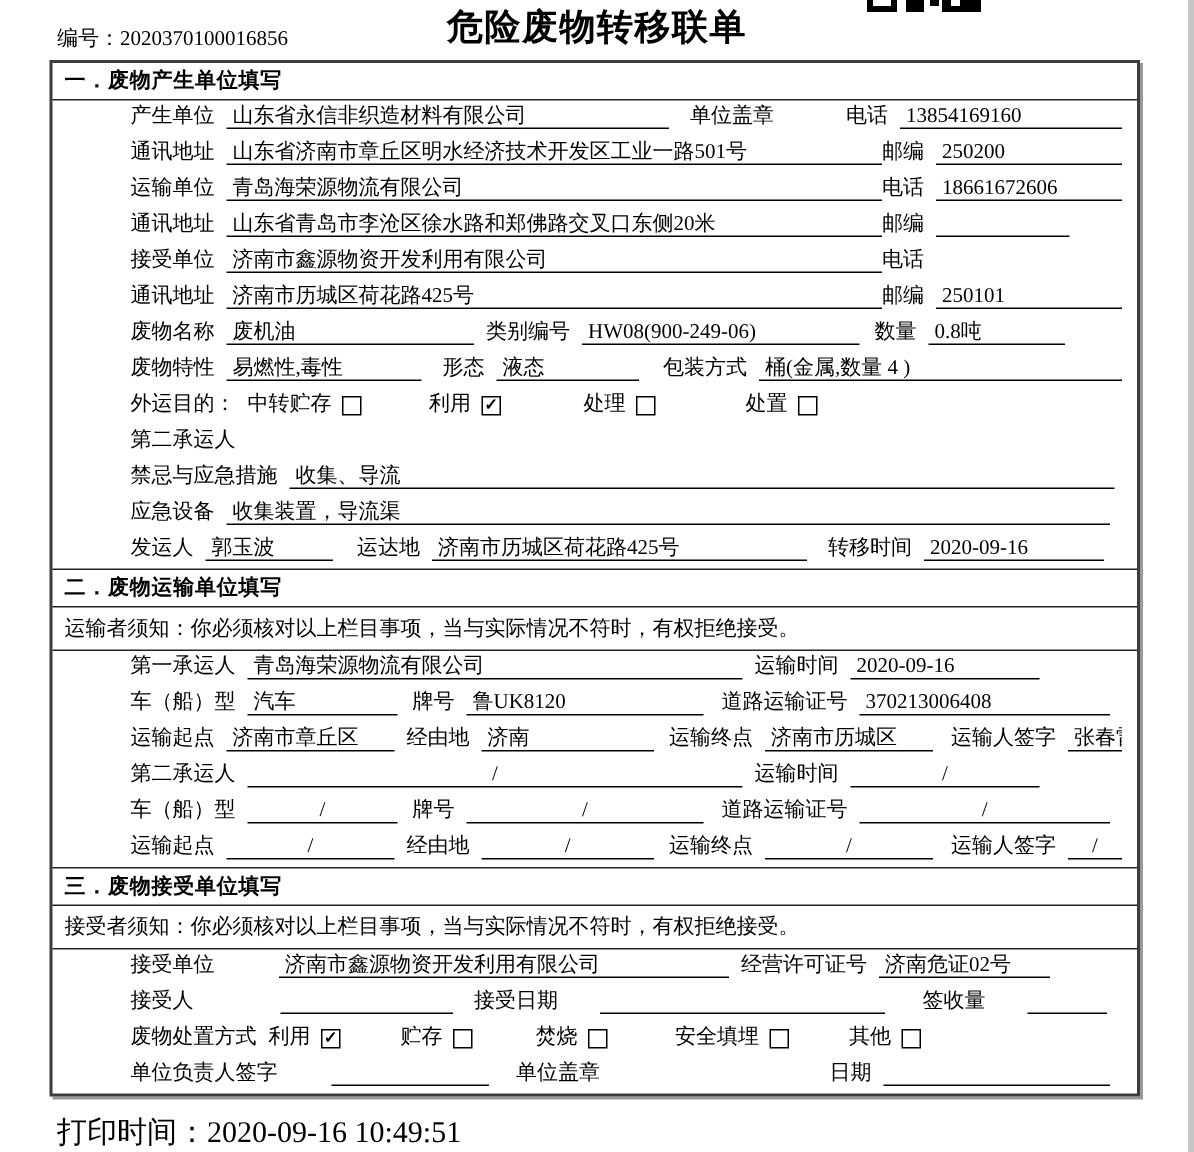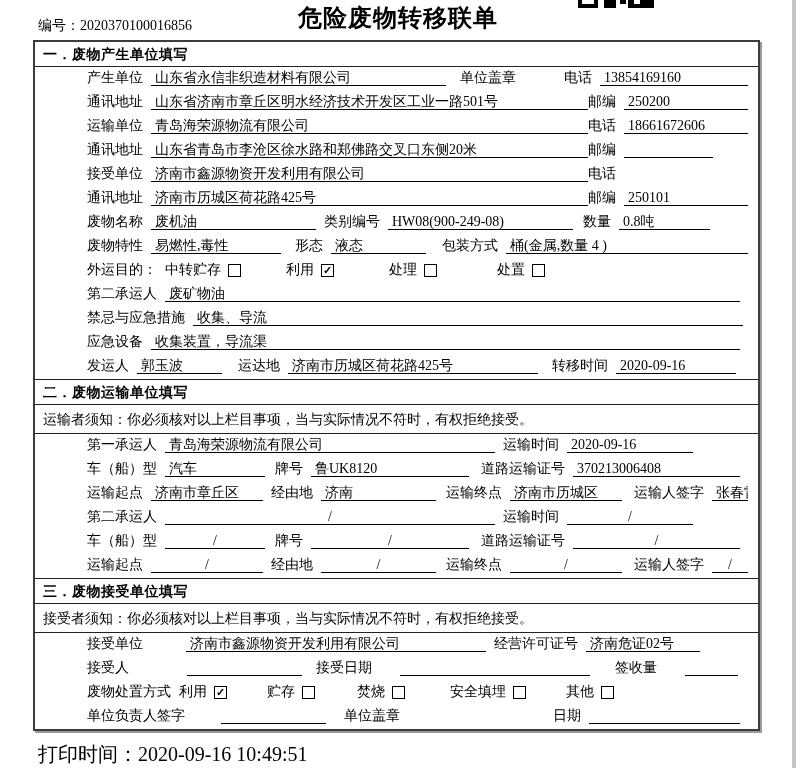--- a/index.html
+++ b/index.html
@@ -99,21 +99,21 @@
     <div class="form-row">
       <span class="lbl">通讯地址</span>
       <span class="val" style="width: 437px; flex: 0 0 auto;">济南市历城区荷花路425号</span>
       <span class="lbl">邮编</span>
       <span class="val" style="flex: 1 1 auto;">250101</span>
     </div>
     <div class="form-row">
       <span class="lbl">废物名称</span>
       <span class="val" style="width: 165px; flex: 0 0 auto;">废机油</span>
       <span class="lbl" style="margin-left: 8px;">类别编号</span>
-      <span class="val" style="width: 185px; flex: 0 0 auto;">HW08(900-249-08)</span>
+      <span class="val" style="width: 185px; flex: 0 0 auto;">HW08(900-249-06)</span>
       <span class="lbl" style="margin-left: 10px;">数量</span>
       <span class="val" style="flex: 1 1 auto; margin-right: 38px;">0.8吨</span>
     </div>
     <div class="form-row">
       <span class="lbl">废物特性</span>
       <span class="val" style="width: 130px; flex: 0 0 auto;">易燃性,毒性</span>
       <span class="lbl" style="margin-left: 14px;">形态</span>
       <span class="val" style="width: 95px; flex: 0 0 auto;">液态</span>
       <span class="lbl" style="margin-left: 16px; font-family: Liberation Serif, serif;">包装方式</span>
       <span class="val" style="flex: 1 1 auto;">桶(金属,数量 4 )</span>
@@ -135,21 +135,20 @@
         <span class="cb"></span>
       </span>
       <span class="gap" style="width: 60px;"></span>
       <span class="cbg">
         <span>处置</span>
         <span class="cb"></span>
       </span>
     </div>
     <div class="form-row">
       <span class="lbl">第二承运人</span>
-      <span class="val" style="flex: 1 1 auto; margin-right: 8px;">废矿物油</span>
     </div>
     <div class="form-row">
       <span class="lbl">禁忌与应急措施</span>
       <span class="val" style="flex: 1 1 auto; margin-right: 5px;">收集、导流</span>
     </div>
     <div class="form-row">
       <span class="lbl">应急设备</span>
       <span class="val" style="flex: 1 1 auto; margin-right: 8px;">收集装置，导流渠</span>
     </div>
     <div class="form-row">

